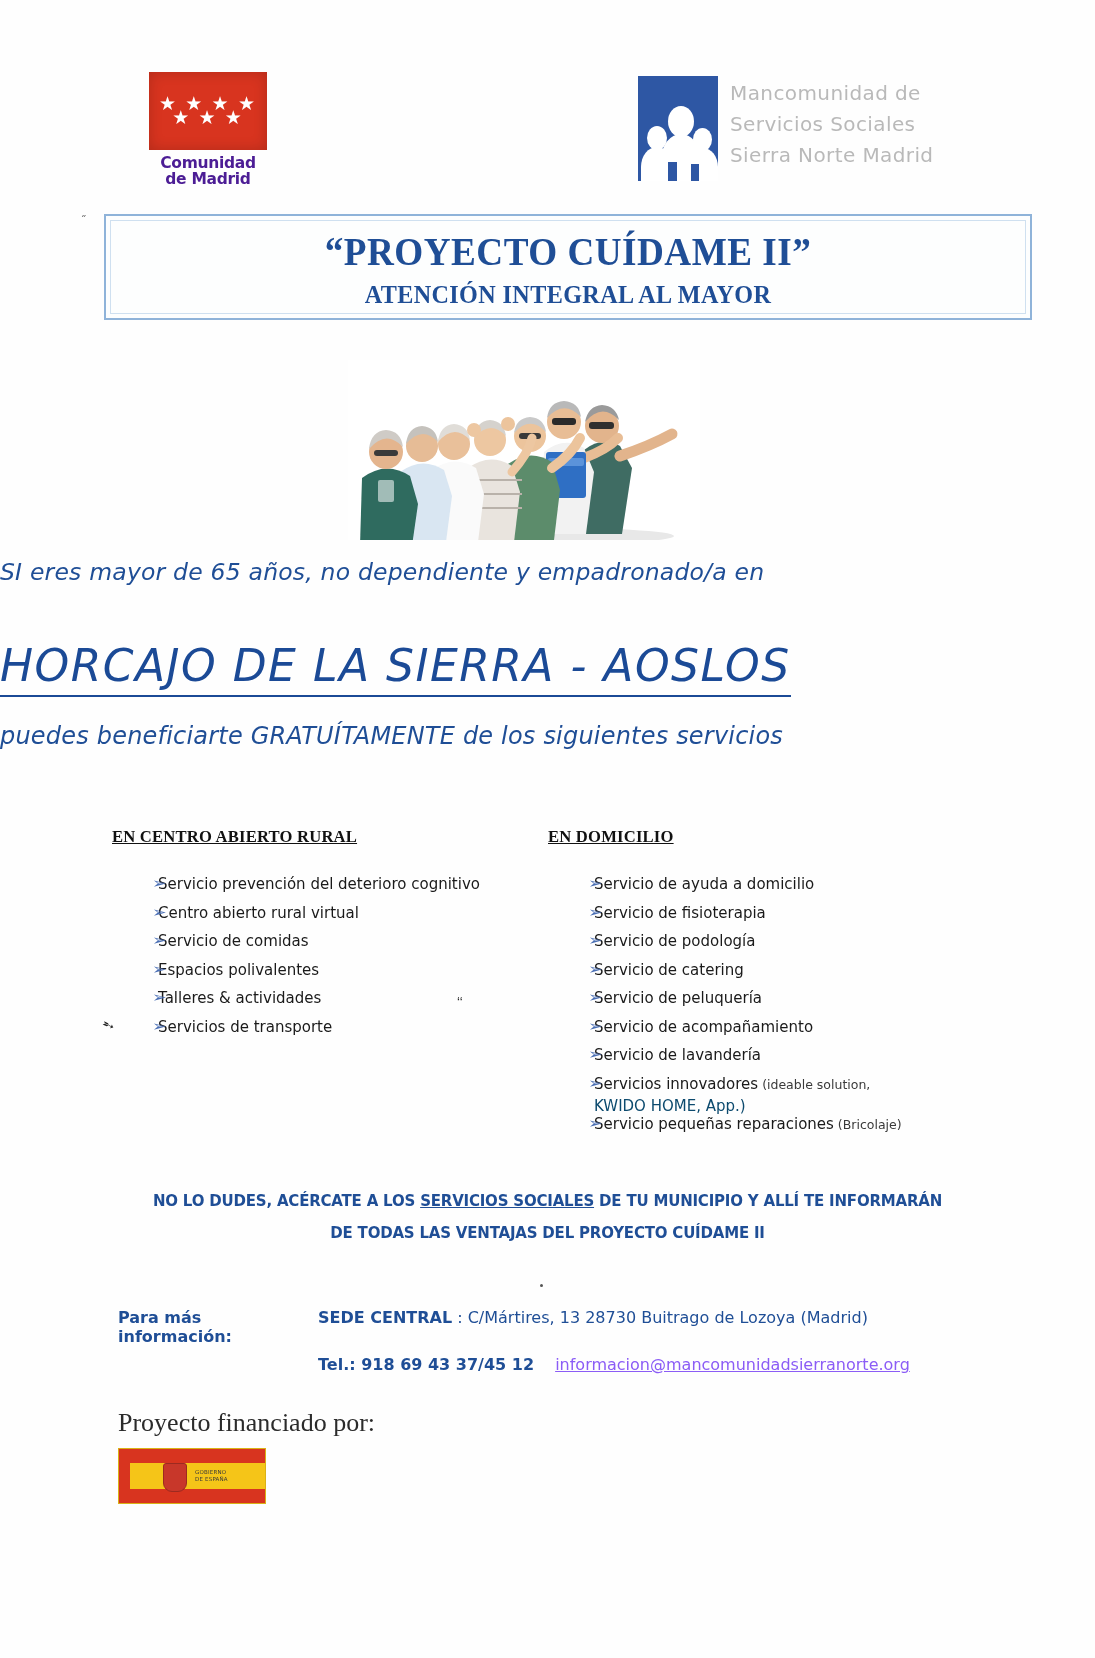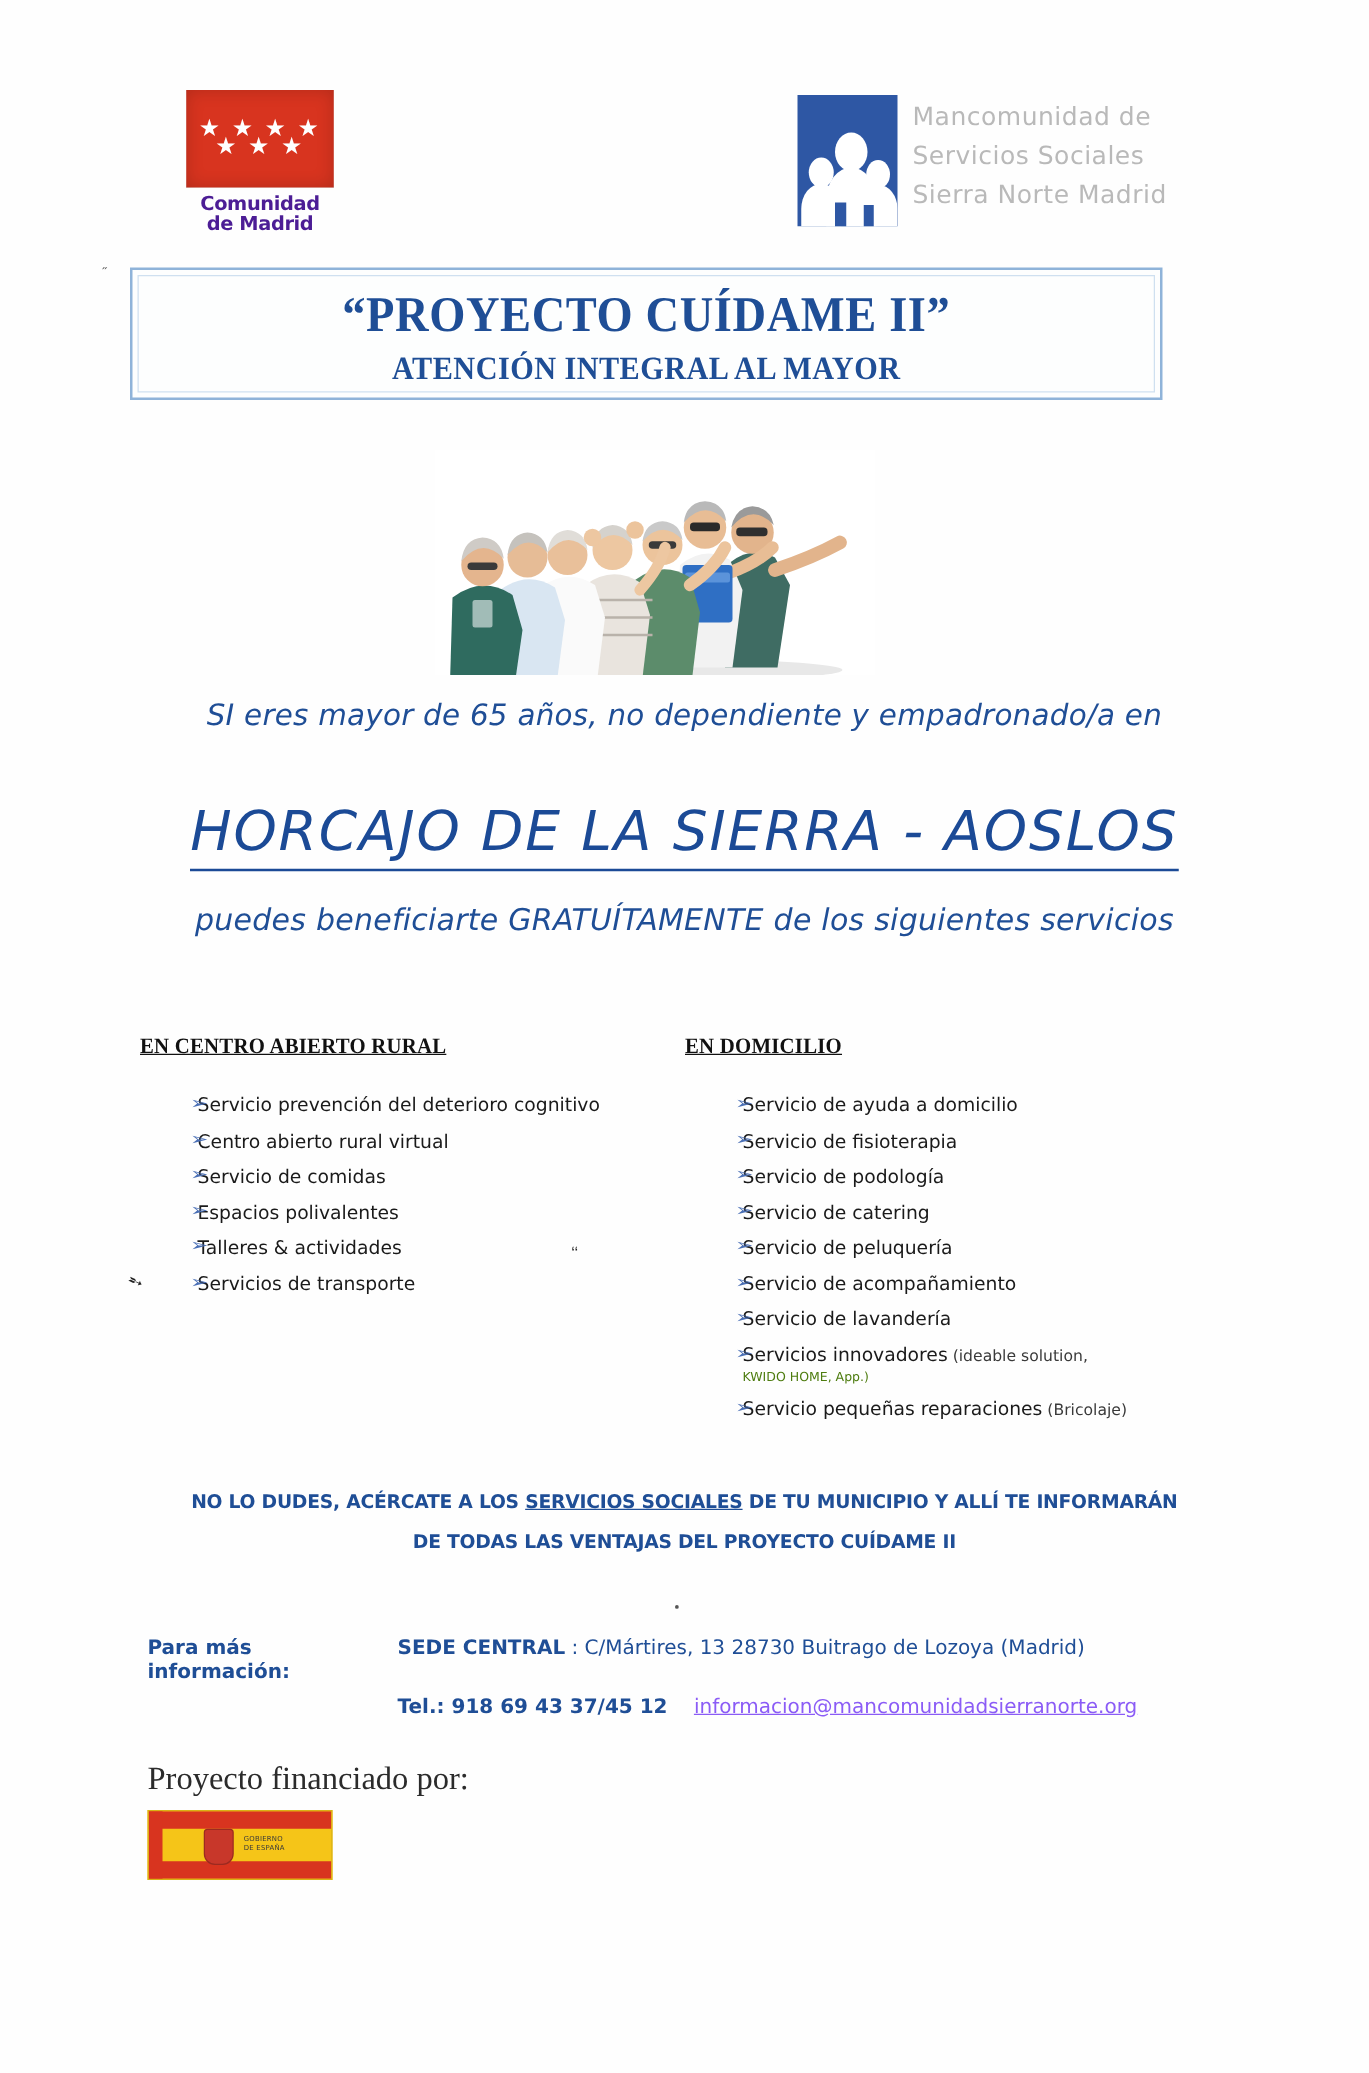--- a/index.html
+++ b/index.html
@@ -101,21 +101,21 @@
     font-family: "DejaVu Sans", sans-serif;
     letter-spacing: 0.4px;
     opacity: 0.78;
   }
 
   
   .title-banner {
     position: absolute;
     left: 104px;
     top: 214px;
-    width: 826px;
+    width: 928px;
     height: 106px;
     border: 2px solid #8fb3d9;
     background: #fdfefe;
     box-sizing: border-box;
   }
   .title-banner:before {
     content: "";
     position: absolute;
     left: 4px;
     top: 4px;
@@ -157,21 +157,20 @@
     height: 180px;
     overflow: hidden;
     background: #ffffff;
   }
   .photo svg { display: block; }
 
   
   .hand {
     position: absolute;
     left: 0; right: 0;
-    text-align: center;
     font-family: "DejaVu Sans", sans-serif;
     color: #1f4e96;
     font-style: italic;
   }
   .hand-line1 {
     top: 558px;
     font-size: 23.5px;
     letter-spacing: 0.2px;
     font-weight: normal;
   }
@@ -238,24 +237,24 @@
     transform-origin: left center;
   }
   .svc-text { flex: 1; }
   .svc-text .small {
     font-size: 12.5px;
     color: #3a3a3a;
   }
   .svc-cont {
     padding-left: 46px;
     font-family: "DejaVu Sans", sans-serif;
-    font-size: 10px;
-    color: #4d7c0f;
+    font-size: 15px;
+    color: #0c4a6e;
     margin-top: -6px;
-    margin-bottom: 10px;
+    margin-bottom: 0;
   }
   .artifact1 {
     position: absolute;
     left: 345px;
     top: 168px;
     color: #222;
     font-size: 13px;
   }
   .artifact2 {
     position: absolute;

